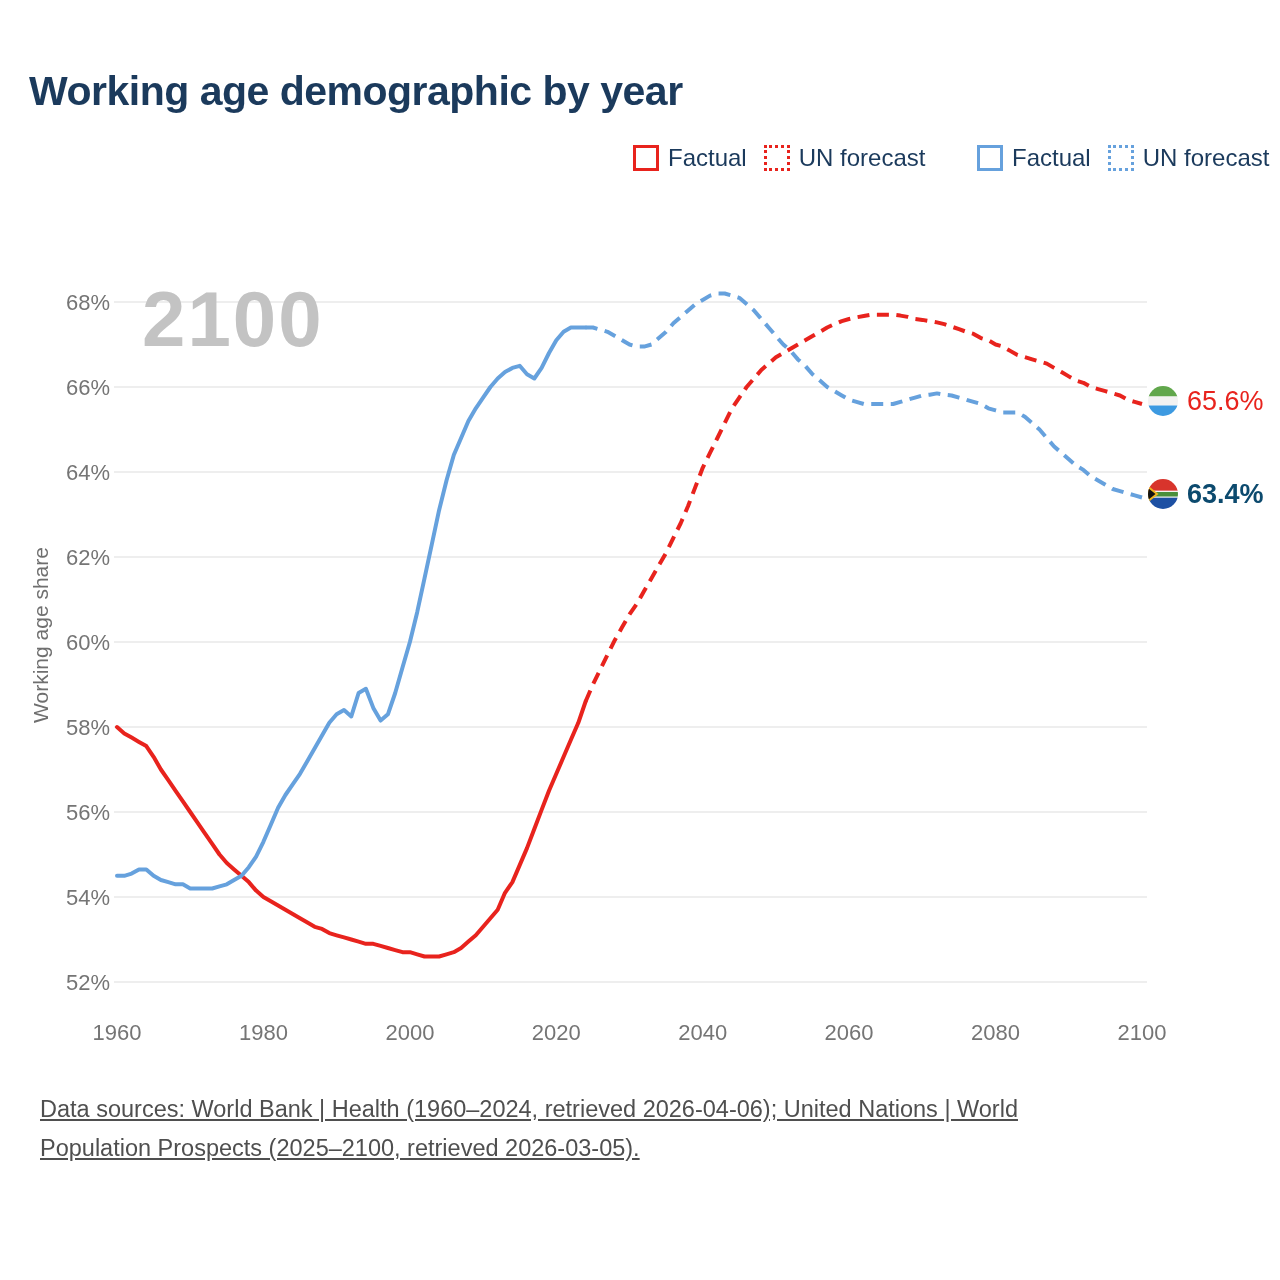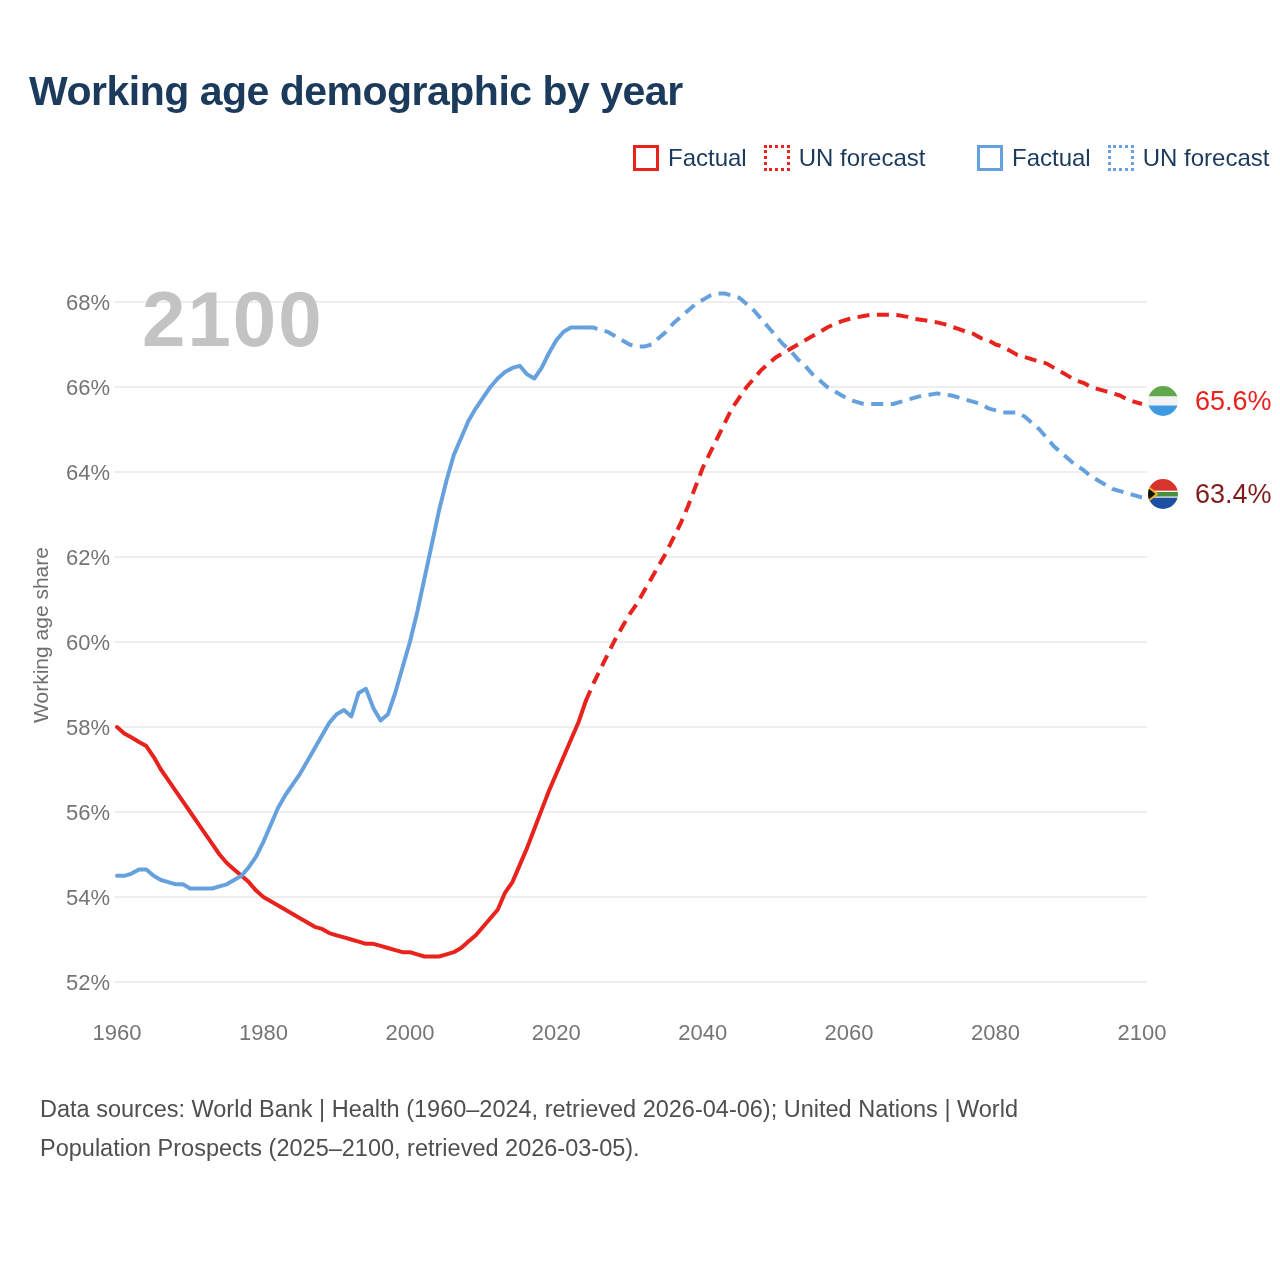--- a/index.html
+++ b/index.html
@@ -17,28 +17,28 @@
   .sw-red-solid{border:3px solid #e8231d;}
   .sw-red-dot{border:3px dotted #e8231d;}
   .sw-blue-solid{border:3px solid #66a1dd;}
   .sw-blue-dot{border:3px dotted #66a1dd;}
   
   #chart-svg{position:absolute;left:0;top:0;}
   .watermark{font-size:78px;font-weight:700;fill:#c3c3c3;letter-spacing:2px;}
   .ytitle{font-size:21px;fill:#6f6f6f;}
   .tick{font-size:22px;fill:#757575;}
   
-  .endlab{position:absolute;left:1148px;display:flex;align-items:flex-start;gap:17px;height:30px;}
+  .endlab{position:absolute;left:1148px;display:flex;align-items:flex-start;gap:9px;height:30px;}
   .endtext{font-size:27px;}
   .endtext.red{color:#e8231d;}
-  .endtext.blue{color:#7f1d1d;}
+  .endtext.blue{color:#0c4a6e;font-weight:bold;}
   .flag{width:30px;height:30px;flex:0 0 auto;}
   
   .footer{position:absolute;left:40px;top:1090px;width:1120px;font-size:23.5px;
-          color:#4f4f4f;line-height:38.5px;}
+          color:#4f4f4f;line-height:38.5px;text-decoration:underline;}
 </style>
 </head>
 <body>
 
 <div class="stage">
 
   <h1 class="title">Working age demographic by year</h1>
 
   <div>
     <div class="lg" style="left:601px;">

